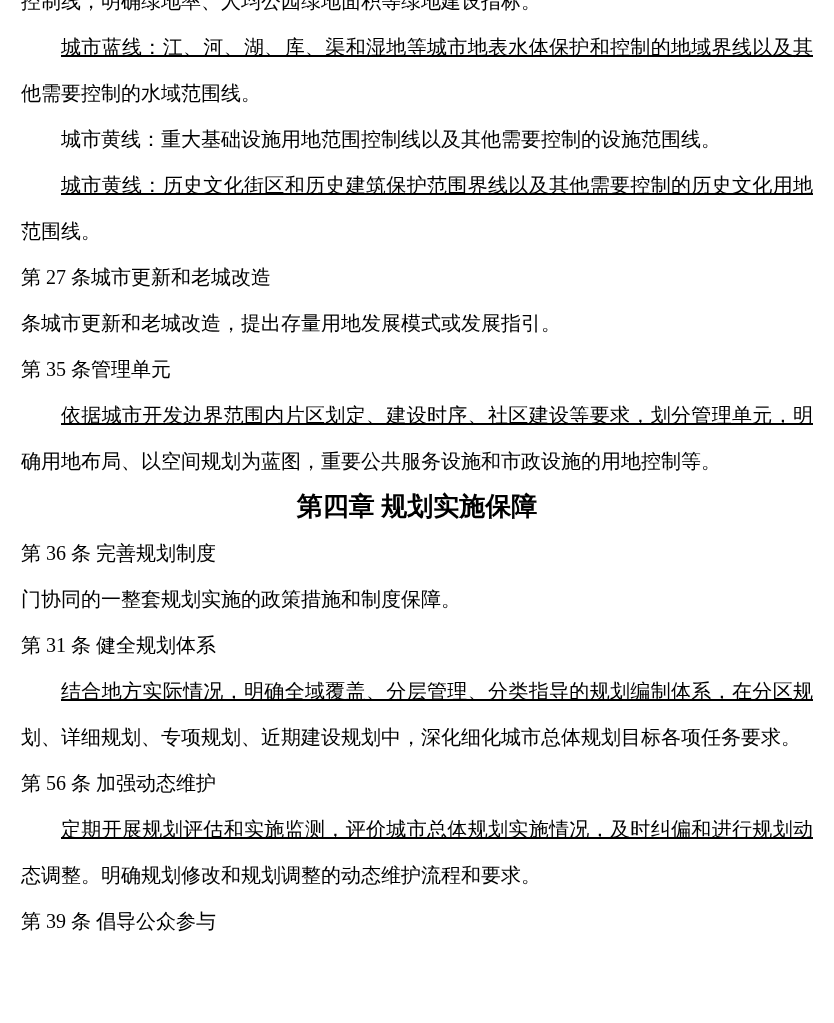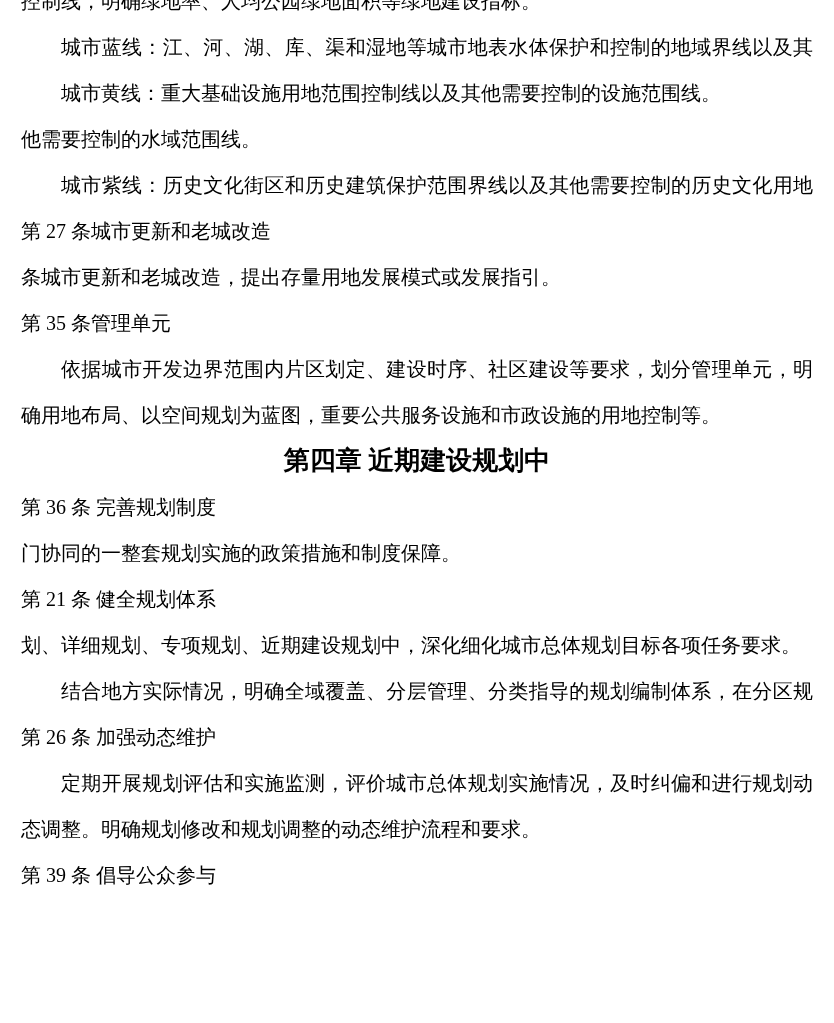--- a/index.html
+++ b/index.html
@@ -27,45 +27,47 @@
   }
   
   .ind {
     text-indent: 40px;
   }
   
   .just {
     white-space: normal;
     text-align: justify;
     text-align-last: justify;
+    text-decoration: underline;
   }
   .chapter {
     font-weight: bold;
     text-align: center;
     font-size: 26px;
     white-space: normal;
   }
 </style>
 </head>
 <body>
 
 <div class="page">
   <div class="ln">控制线，明确绿地率、人均公园绿地面积等绿地建设指标。</div>
   <div class="ln ind just">城市蓝线：江、河、湖、库、渠和湿地等城市地表水体保护和控制的地域界线以及其</div>
+  <div class="ln">他需要控制的水域范围线。</div>
   <div class="ln ind">城市黄线：重大基础设施用地范围控制线以及其他需要控制的设施范围线。</div>
-  <div class="ln">他需要控制的水域范围线。</div>
-  <div class="ln ind just">城市紫线：历史文化街区和历史建筑保护范围界线以及其他需要控制的历史文化用地</div>
+  <div class="ln ind just">城市黄线：历史文化街区和历史建筑保护范围界线以及其他需要控制的历史文化用地</div>
+  <div class="ln">范围线。</div>
   <div class="ln">第 27 条城市更新和老城改造</div>
   <div class="ln">条城市更新和老城改造，提出存量用地发展模式或发展指引。</div>
   <div class="ln">第 35 条管理单元</div>
   <div class="ln ind just">依据城市开发边界范围内片区划定、建设时序、社区建设等要求，划分管理单元，明</div>
   <div class="ln">确用地布局、以空间规划为蓝图，重要公共服务设施和市政设施的用地控制等。</div>
-  <div class="ln chapter">第四章  近期建设规划中</div>
+  <div class="ln chapter">第四章  规划实施保障</div>
   <div class="ln">第 36 条  完善规划制度</div>
   <div class="ln">门协同的一整套规划实施的政策措施和制度保障。</div>
-  <div class="ln">第 21 条  健全规划体系</div>
+  <div class="ln">第 31 条  健全规划体系</div>
+  <div class="ln ind just">结合地方实际情况，明确全域覆盖、分层管理、分类指导的规划编制体系，在分区规</div>
   <div class="ln">划、详细规划、专项规划、近期建设规划中，深化细化城市总体规划目标各项任务要求。</div>
-  <div class="ln ind just">结合地方实际情况，明确全域覆盖、分层管理、分类指导的规划编制体系，在分区规</div>
-  <div class="ln">第 26 条  加强动态维护</div>
+  <div class="ln">第 56 条  加强动态维护</div>
   <div class="ln ind just">定期开展规划评估和实施监测，评价城市总体规划实施情况，及时纠偏和进行规划动</div>
   <div class="ln">态调整。明确规划修改和规划调整的动态维护流程和要求。</div>
   <div class="ln">第 39 条  倡导公众参与</div>
 </div>
 
 </body></html>

